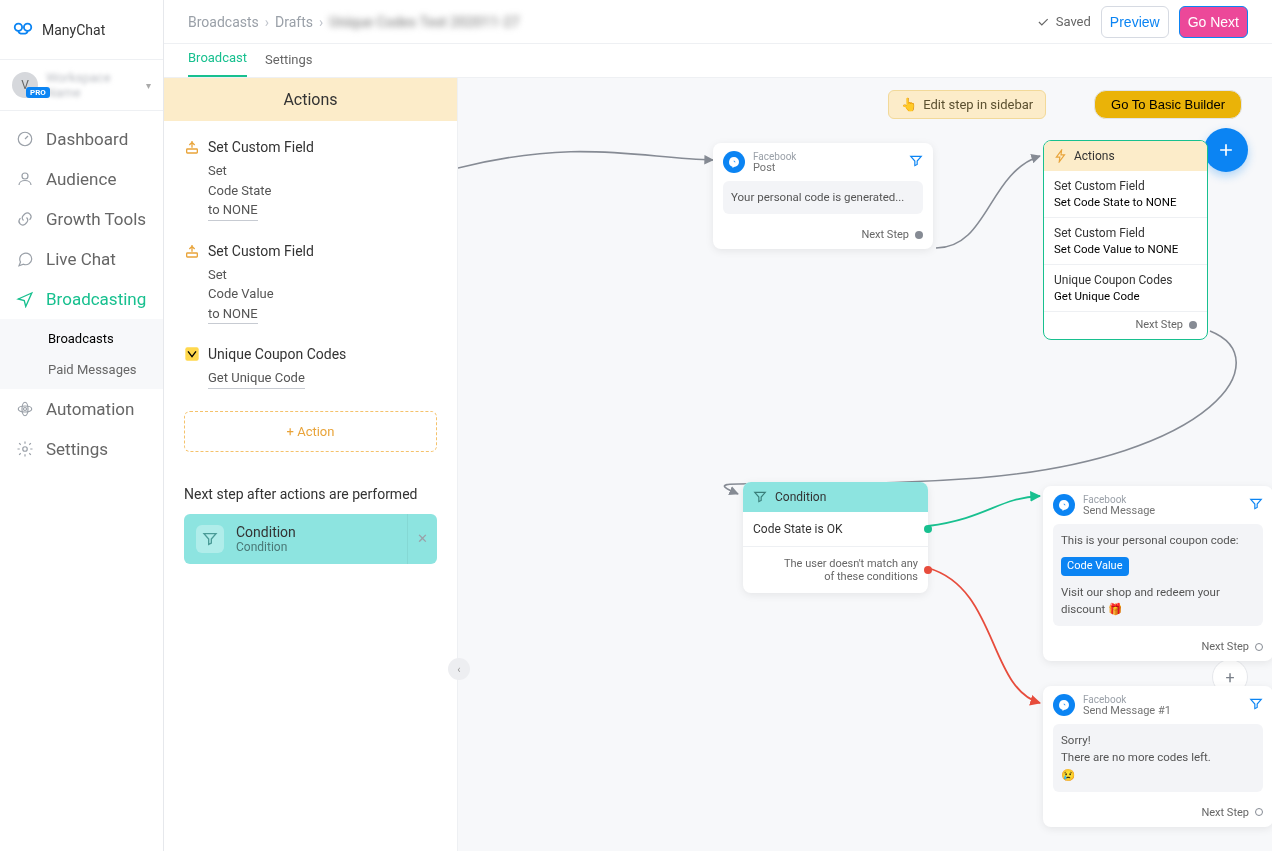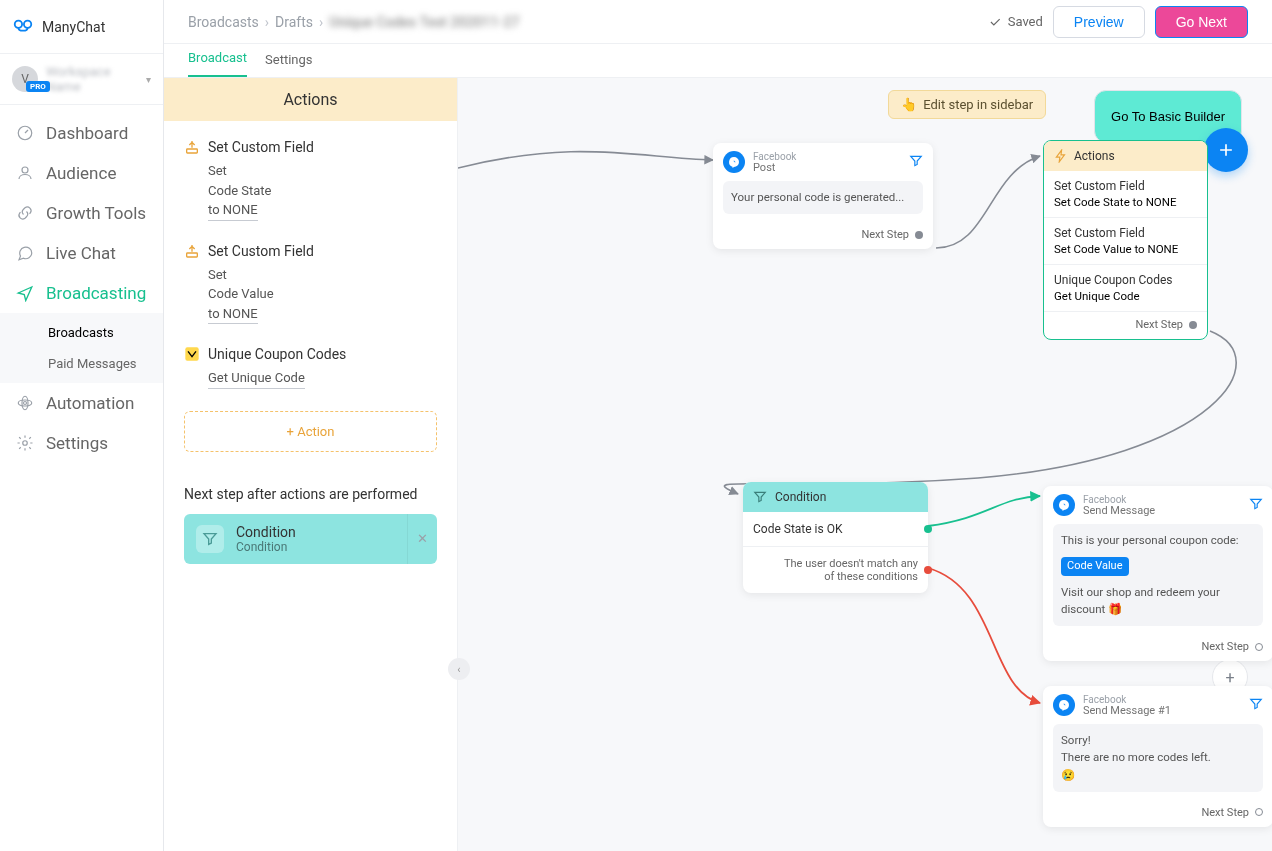--- a/index.html
+++ b/index.html
@@ -1,19 +1,19 @@
 <!DOCTYPE html>
 <html><head>
 <meta charset="utf-8">
 <style>
   * { box-sizing: border-box; margin: 0; padding: 0; }
   html, body { width: 1272px; height: 851px; font-family: -apple-system, BlinkMacSystemFont, "Segoe UI", Roboto, sans-serif; font-size: 13px; color: #333; background: #fff; overflow: hidden; }
   .app { display: flex; height: 851px; }
   .sidebar-left { width: 164px; border-right: 1px solid #e6e8ec; display: flex; flex-direction: column; background: #fff; }
-  .brand { display: flex; align-items: center; gap: 8px; height: 54px; padding: 0 12px; border-bottom: 1px solid #eef0f3; }
+  .brand { display: flex; align-items: center; gap: 8px; height: 60px; padding: 0 12px; border-bottom: 1px solid #eef0f3; }
   .brand svg { width: 22px; height: 22px; }
   .brand-name { font-size: 14px; color: #333; }
   .account { display: flex; align-items: center; gap: 8px; padding: 10px 12px; border-bottom: 1px solid #eef0f3; position: relative; cursor: pointer; }
   .avatar { width: 26px; height: 26px; border-radius: 50%; background: #d6d8dc; display: flex; align-items: center; justify-content: center; font-size: 12px; color: #666; }
   .account-name { flex: 1; color: #b9bcc2; filter: blur(2px); }
   .pro-badge { position: absolute; left: 26px; top: 27px; background: #0b84f3; color: #fff; font-size: 8px; font-weight: 700; padding: 1px 4px; border-radius: 3px; }
   .chev { color: #aaa; font-size: 10px; }
   .nav { padding: 8px 0; }
   .nav-item { display: flex; align-items: center; gap: 12px; padding: 10px 16px; color: #666; cursor: pointer; font-size: 17px; }
   .nav-item.active { color: #18c08f; }
@@ -22,21 +22,21 @@
   .subnav { background: #f7f8fa; padding: 4px 0; }
   .subnav-item { padding: 8px 16px 8px 48px; font-size: 13px; cursor: pointer; color: #666; }
   .subnav-item.strong { color: #000; }
   .content { flex: 1; display: flex; flex-direction: column; position: relative; }
   .topbar { display: flex; align-items: center; height: 44px; padding: 0 24px; border-bottom: 1px solid #eef0f3; }
   .crumbs { flex: 1; display: flex; align-items: center; gap: 6px; color: #9aa0a8; font-size: 14px; }
   .crumb { cursor: pointer; }
   .crumb-sep { color: #c0c4cc; }
   .crumb-blur { color: #999; filter: blur(3px); font-weight: 600; }
   .saved { display: flex; align-items: center; gap: 6px; color: #666; margin-right: 10px; }
-  .btn { border: 1px solid #d6dae2; background: #fff; border-radius: 6px; padding: 7px 20px; font-size: 14px; cursor: pointer; }
+  .btn { border: 1px solid #d6dae2; background: #fff; border-radius: 6px; padding: 7px 8px; font-size: 14px; cursor: pointer; }
   .btn-preview { color: #0b84f3; margin-right: 10px; }
   .btn-primary { background: #ec4899; border-color: #0b84f3; color: #fff; }
   .tabs { display: flex; gap: 18px; padding: 0 24px; border-bottom: 1px solid #eef0f3; height: 34px; align-items: flex-end; }
   .tab { padding: 0 0 10px 0; font-size: 13px; color: #666; cursor: pointer; }
   .tab.active { color: #18c08f; border-bottom: 2px solid #18c08f; margin-top: 13px; }
   .builder { flex: 1; display: flex; position: relative; overflow: hidden; }
   .panel { width: 294px; background: #fff; border-right: 1px solid #eef0f3; display: flex; flex-direction: column; position: relative; z-index: 5; }
   .panel-title { background: #fcecc9; text-align: center; font-size: 16px; color: #333; padding: 12px 0; }
   .panel-body { padding: 18px 20px; overflow: auto; }
   .action-block { margin-bottom: 22px; }
@@ -44,21 +44,21 @@
   .scf-icon { width: 16px; height: 16px; }
   .action-detail { font-size: 13px; color: #555; line-height: 1.5; padding-left: 24px; }
   .underline { border-bottom: 1px solid #c7cbd2; display: inline-block; }
   .add-action { margin-top: 6px; border: 1px dashed #f5c26b; color: #e9a43a; text-align: center; padding: 12px; border-radius: 6px; cursor: pointer; }
   .next-step-label { margin-top: 34px; font-size: 14px; color: #333; }
   .next-card { margin-top: 12px; background: #8de4e0; border-radius: 6px; display: flex; align-items: center; padding: 10px 12px; gap: 12px; position: relative; }
   .next-card .funnel { width: 28px; height: 28px; background: #b0edea; border-radius: 6px; display: flex; align-items: center; justify-content: center; }
   .next-close { position: absolute; right: 0; top: 0; bottom: 0; width: 30px; display: flex; align-items: center; justify-content: center; color: #9aa0a8; border-left: 1px solid rgba(0,0,0,.05); cursor: pointer; }
   .canvas { flex: 1; background: #f7f8fa; position: relative; }
   .chip { position: absolute; top: 12px; background: #fcecc9; border: 1px solid #f2d999; border-radius: 6px; padding: 6px 12px; font-size: 13px; color: #5b5030; display: flex; align-items: center; gap: 6px; cursor: pointer; }
-  .btn-basic { position: absolute; top: 12px; right: 30px; background: #5eead4; border: 1px solid #e1e4ea; border-radius: 12px; padding: 18px 16px; font-size: 13px; cursor: pointer; }
+  .btn-basic { position: absolute; top: 12px; right: 30px; background: #eab308; border: 1px solid #e1e4ea; border-radius: 12px; padding: 6px 16px; font-size: 13px; cursor: pointer; }
   .fab { position: absolute; top: 50px; right: 24px; width: 44px; height: 44px; background: #0b84f3; border-radius: 50%; display: flex; align-items: center; justify-content: center; color: #fff; font-size: 24px; cursor: pointer; box-shadow: 0 4px 10px rgba(11,132,243,.3); }
   .zoomctl { position: absolute; right: 24px; bottom: 110px; display: flex; flex-direction: column; gap: 10px; }
   .zoombtn { width: 36px; height: 36px; border-radius: 50%; background: #fff; border: 1px solid #e6e8ec; display: flex; align-items: center; justify-content: center; color: #7a808a; cursor: pointer; font-size: 16px; }
   .collapse-btn { position: absolute; left: 284px; top: 580px; width: 22px; height: 22px; border-radius: 50%; background: #edeef1; display: flex; align-items: center; justify-content: center; color: #999; cursor: pointer; z-index: 6; font-size: 11px; }
   
   .node { position: absolute; width: 220px; background: #fff; border-radius: 8px; box-shadow: 0 2px 8px rgba(0,0,0,.08); font-size: 12px; }
   .node-head { display: flex; align-items: center; gap: 8px; padding: 8px 10px; }
   .node-head .plat { color: #9aa0a8; font-size: 10px; line-height: 1; }
   .node-head .titl { font-size: 11px; color: #737373; line-height: 1; }
   .node-head .funnel-icon { margin-left: auto; color: #0b84f3; }

